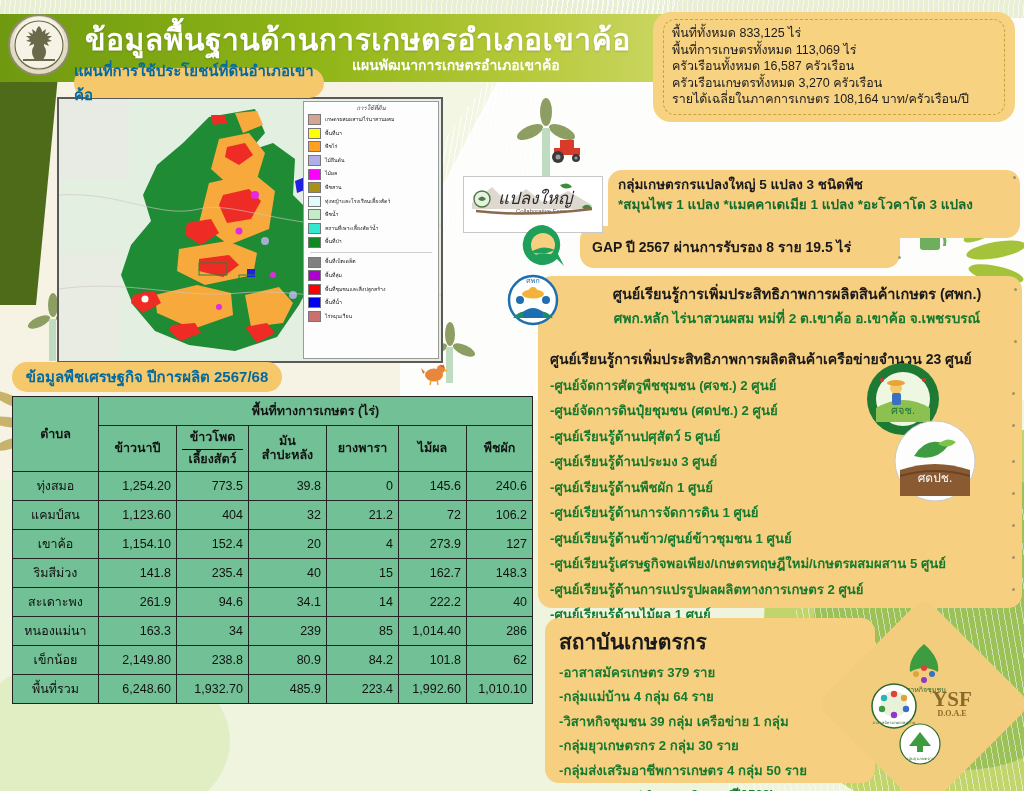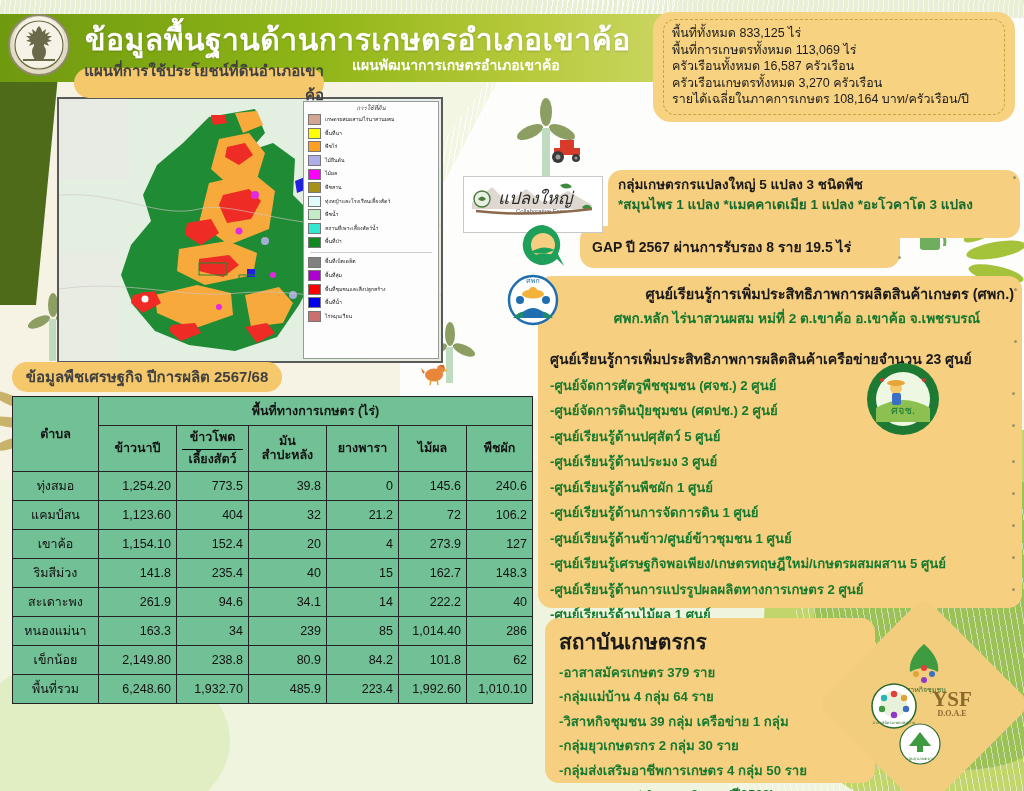--- a/index.html
+++ b/index.html
@@ -87,21 +87,21 @@
   }
   .title-sub {
     position: absolute; left: 352px; top: 54px;
     font-size: 14px; font-weight: bold; color: #ffffff; z-index: 4;
   }
 
   
   .pill {
     background: #f5c96b; border-radius: 22px;
     display: flex; align-items: center; justify-content: center;
-    color: #404040; font-weight: bold; text-align: right;
+    color: #0369a1; font-weight: bold;
   }
   .map-title {
     position: absolute; left: 74px; top: 68px; width: 250px; height: 30px;
     font-size: 15px; z-index: 5;
   }
 
   
   .map-box {
     position: absolute; left: 57px; top: 97px; width: 386px; height: 266px;
     border: 2px solid #5a5a5a; background: #e7f0e2; z-index: 4; overflow: hidden;
@@ -144,21 +144,21 @@
     position: absolute; left: 463px; top: 176px; width: 140px; height: 57px;
     background: #ffffff; border: 1px solid #c8c8c8; z-index: 5; overflow: hidden;
   }
 
   .gap-box { left: 580px; top: 226px; width: 320px; height: 42px;
              display: flex; align-items: center; padding-left: 12px; }
   .gap-box span { font-size: 14px; font-weight: bold; }
   .q-logo { position: absolute; left: 519px; top: 222px; width: 48px; height: 46px; z-index: 5; }
 
   .sp-box { left: 538px; top: 276px; width: 484px; height: 332px; padding: 6px 8px 6px 12px; }
-  .sp-h1 { font-size: 14.5px; font-weight: bold; color:#1a1a1a; text-align:right; padding-left:30px; white-space: nowrap;}
+  .sp-h1 { font-size: 14.5px; font-weight: bold; color:#1a1a1a; text-align:center; padding-left:30px; white-space: nowrap;}
   .sp-h2 { font-size: 13.6px; font-weight: bold; color:#157a2e; text-align:center; padding-left:30px; margin-top:2px; white-space: nowrap;}
   .sp-h3 { font-size: 14px; font-weight: bold; color:#1a1a1a; margin-top:19px; white-space: nowrap;}
   .sp-li { font-size: 13.2px; font-weight: bold; color:#157a2e; margin-top:4.5px; white-space: nowrap; }
   .spk-logo { position: absolute; left: 505px; top: 272px; width: 56px; height: 54px; z-index: 6; }
 
   .inst-box { left: 545px; top: 618px; width: 330px; height: 165px; padding: 7px 10px 6px 14px; }
   .inst-h { font-size: 21px; font-weight: bold; color: #1a1a1a; }
   .inst-li { font-size: 13.2px; font-weight: bold; color: #157a2e; margin-top: 3.5px; white-space: nowrap; }
 
   .badge-diamond {
@@ -511,20 +511,31 @@
     <svg viewBox="0 0 74 74">
       <circle cx="37" cy="37" r="36" fill="#1e7a33"></circle>
       <circle cx="37" cy="37" r="27" fill="#eef7e2"></circle>
       <path d="M10 46 q27 -16 54 0 l0 14 l-54 0z" fill="#8cc152"></path>
       <circle cx="30" cy="26" r="6" fill="#f5c96b"></circle>
       <rect x="26" y="31" width="9" height="12" rx="2" fill="#3a6fc4"></rect>
       <ellipse cx="30" cy="21" rx="9" ry="3" fill="#e8a33a"></ellipse>
       <text x="37" y="52" text-anchor="middle" font-size="11" fill="#1e7a33" font-family="'Liberation Sans',sans-serif">ศจช.</text>
       <circle cx="16" cy="18" r="2" fill="#d33"></circle>
         <circle cx="58" cy="18" r="2" fill="#d33"></circle>
+    </svg>
+  </div>
+  <div class="deco" style="left:894px;top:420px;width:82px;height:82px;z-index:7;">
+    <svg viewBox="0 0 82 82">
+      <circle cx="41" cy="41" r="40" fill="#ffffff" stroke="#c9c9c9"></circle>
+      <circle cx="41" cy="41" r="35" fill="#fdfdfd"></circle>
+      <path d="M6 50 q35 -12 70 0 l0 26 l-70 0z" fill="#8a5a33"></path>
+      <path d="M6 56 q35 -10 70 0" stroke="#6b4424" stroke-width="2" fill="none"></path>
+      <path d="M20 36 q14 -22 34 -10 q-12 16 -34 10z" fill="#3f9b3f"></path>
+      <path d="M44 24 q10 -8 18 -2 q-8 8 -18 2z" fill="#7dc24a"></path>
+      <text x="41" y="62" text-anchor="middle" font-size="12" fill="#ffffff" font-family="'Liberation Sans',sans-serif">ศดปช.</text>
     </svg>
   </div>
 
   <div class="tan inst-box">
     <div class="inst-h">สถาบันเกษตรกร</div>
     <div id="inst-items">
         <div class="inst-li">-อาสาสมัครเกษตร 379 ราย</div>
         <div class="inst-li">-กลุ่มแม่บ้าน  4 กลุ่ม 64 ราย</div>
         <div class="inst-li">-วิสาหกิจชุมชน 39 กลุ่ม เครือข่าย 1 กลุ่ม</div>
         <div class="inst-li">-กลุ่มยุวเกษตรกร 2 กลุ่ม 30 ราย</div>

